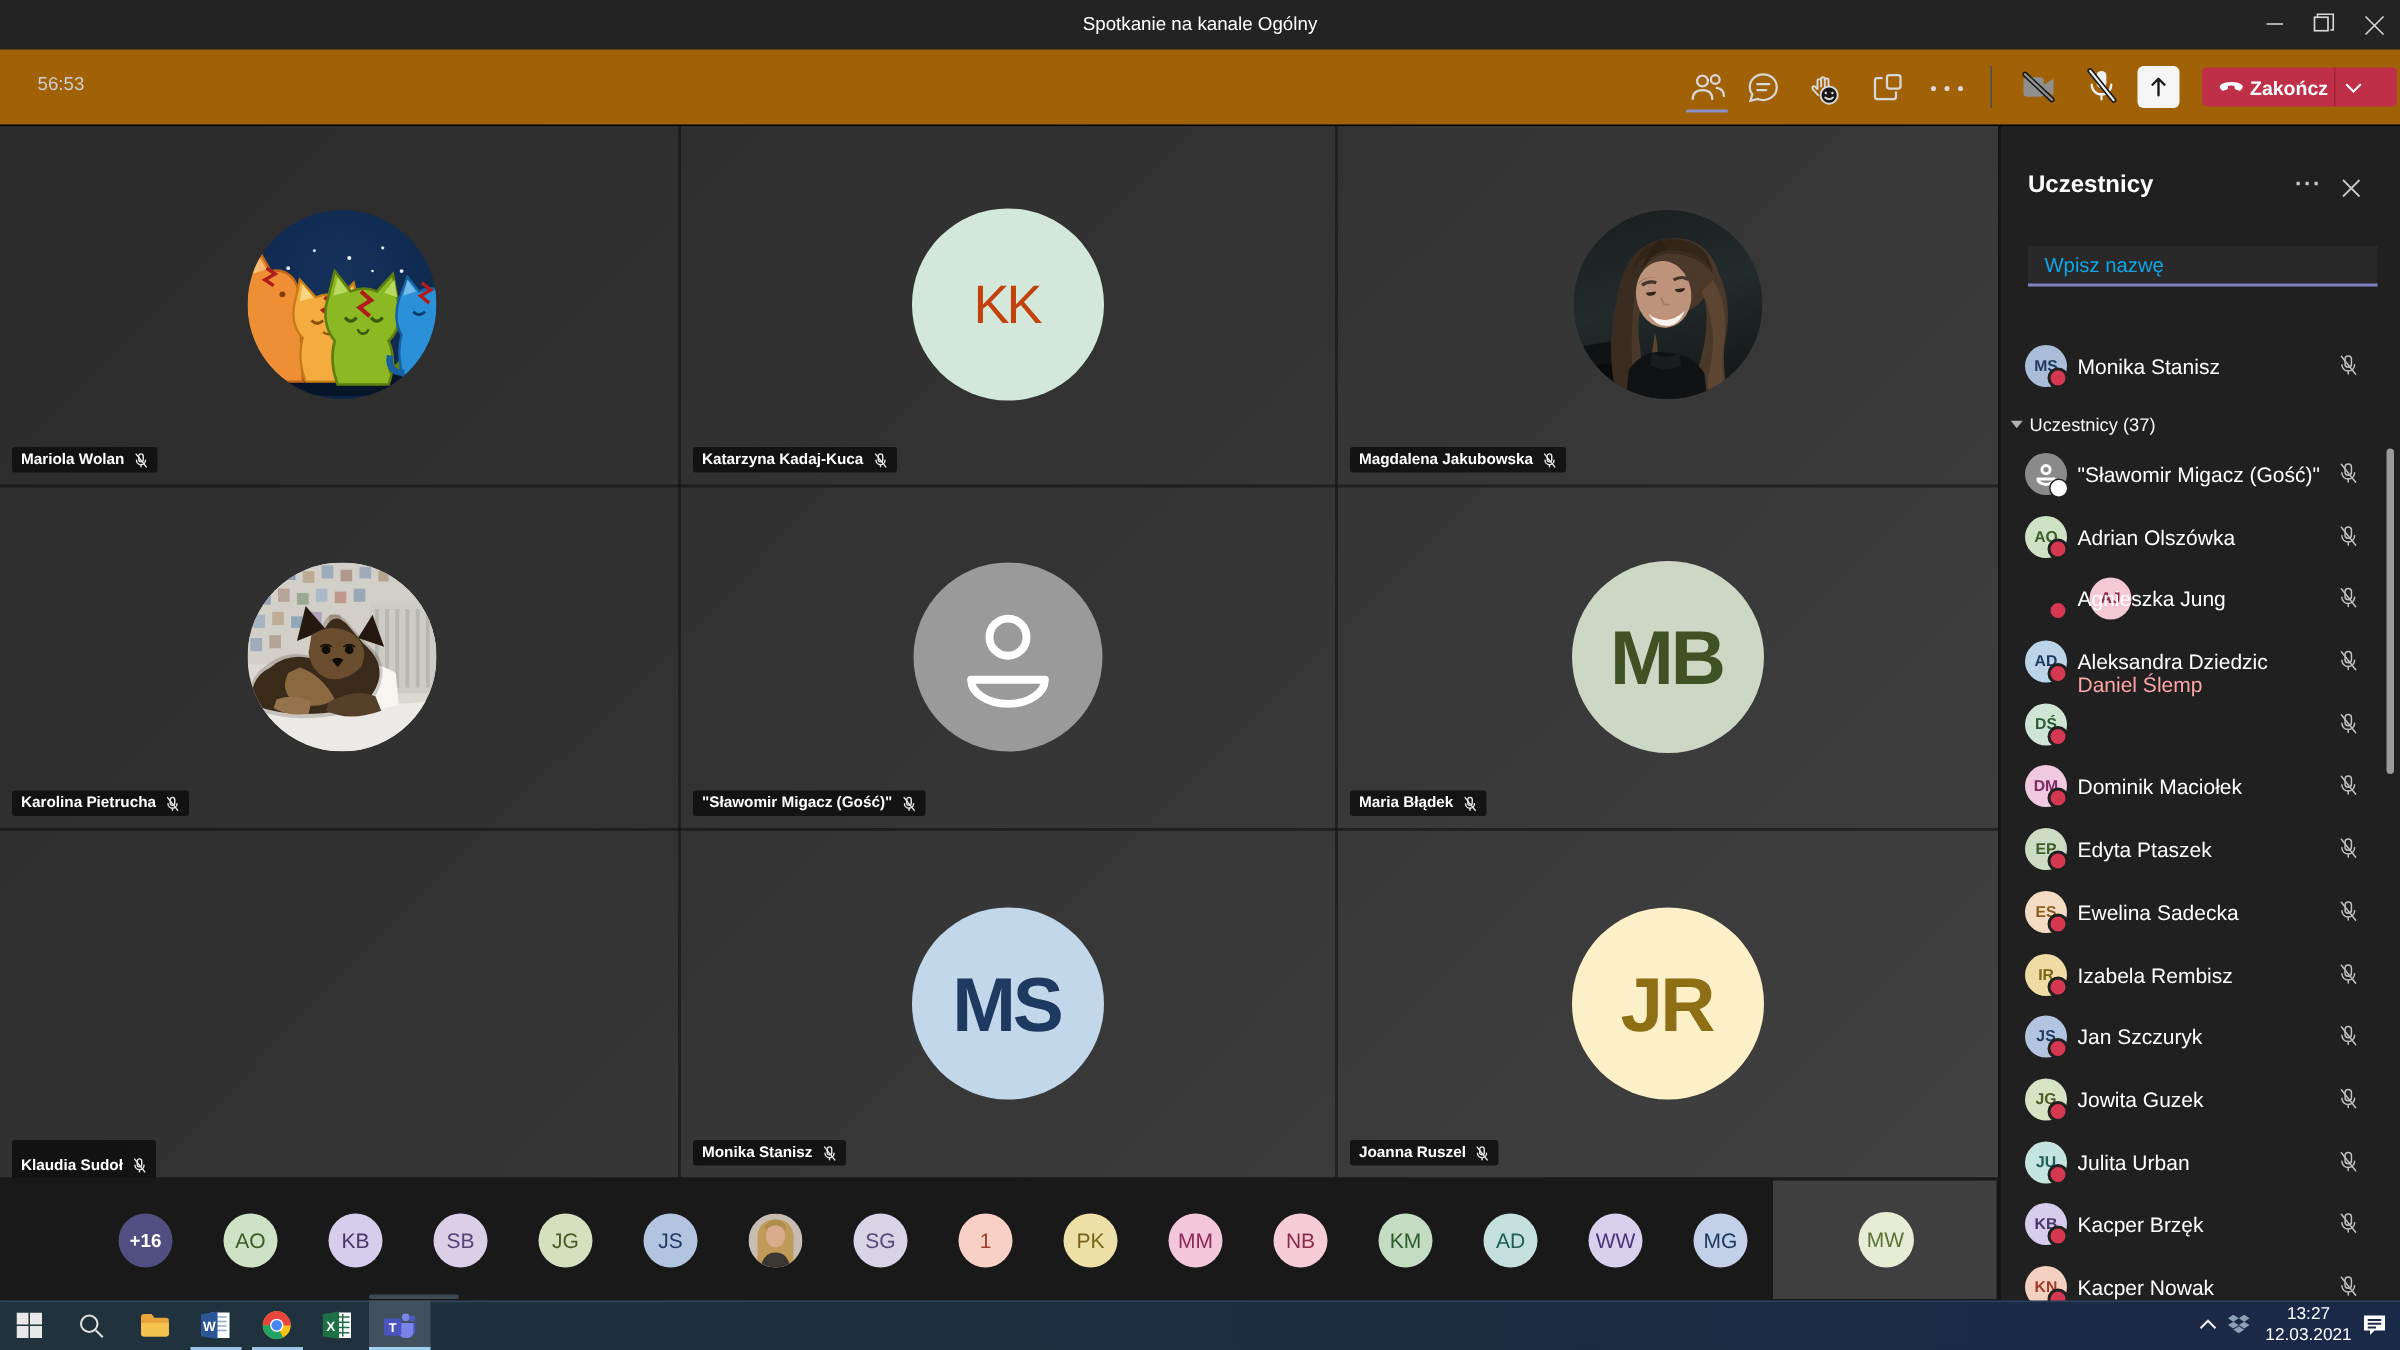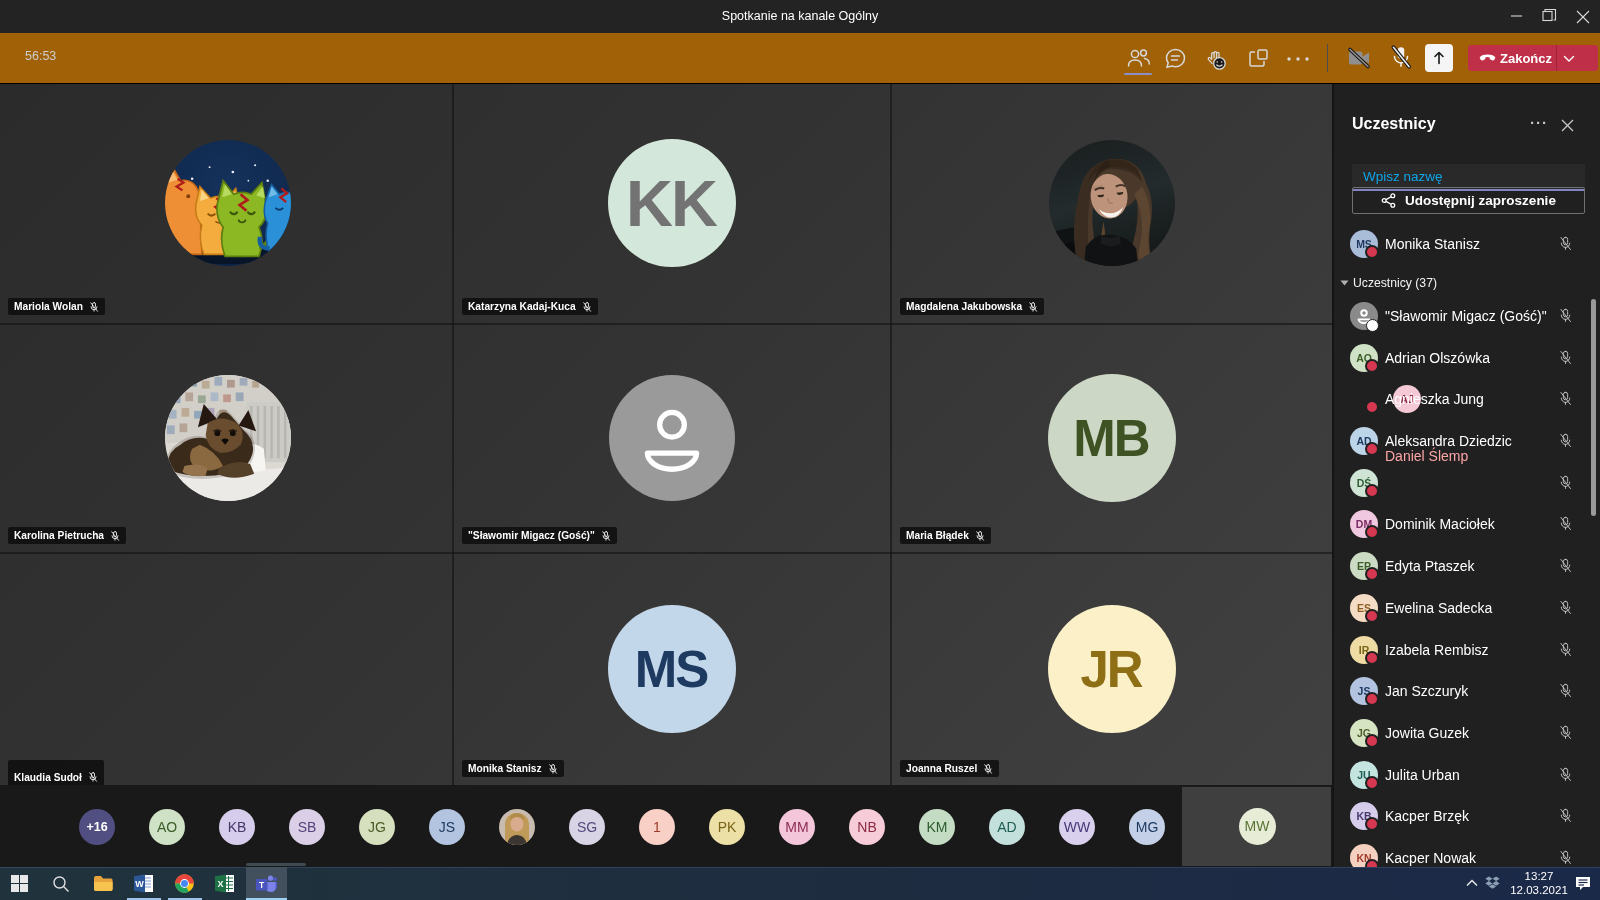--- a/index.html
+++ b/index.html
@@ -140,21 +140,21 @@
 <path d="M108 112 q-12 0 -10 -12" stroke="#1660a2" stroke-width="4.5" fill="none"></path>
 </g>
 </g>
     </svg>
 <div class="abs" style="left:8px;top:298px;height:17px;background:rgba(12,12,12,0.82);border-radius:2px;color:#fff;font-size:10.2px;font-weight:700;display:flex;align-items:center;padding:0 5px 0 6px;white-space:nowrap">Mariola Wolan<span style="width:5px"></span><svg width="12" height="12" viewBox="0 0 24 24" fill="none" stroke="#e8e8e8" stroke-width="1.9" stroke-linecap="round">
 <rect x="9" y="3.2" width="6" height="10.6" rx="3"></rect>
 <path d="M6 11.5a6 6 0 0 0 12 0"></path>
 <line x1="12" y1="17.5" x2="12" y2="20.3"></line>
 <line x1="5.5" y1="3.5" x2="19" y2="20.5"></line>
 </svg></div>
-<div style="position:absolute;left:608px;top:139px;width:128px;height:128px;border-radius:50%;background:#d3e8da;color:#737373;font-size:65px;font-weight:700;display:flex;align-items:center;justify-content:center;letter-spacing:0px;letter-spacing:-2px;text-indent:-2px;">KK</div>
+<div style="position:absolute;left:608px;top:139px;width:128px;height:128px;border-radius:50%;background:#d3e8da;color:#c2410c;font-size:36px;font-weight:400;display:flex;align-items:center;justify-content:center;letter-spacing:0px;letter-spacing:-2px;text-indent:-2px;">KK</div>
 <div class="abs" style="left:462px;top:298px;height:17px;background:rgba(12,12,12,0.82);border-radius:2px;color:#fff;font-size:10.2px;font-weight:700;display:flex;align-items:center;padding:0 5px 0 6px;white-space:nowrap">Katarzyna Kadaj-Kuca<span style="width:5px"></span><svg width="12" height="12" viewBox="0 0 24 24" fill="none" stroke="#e8e8e8" stroke-width="1.9" stroke-linecap="round">
 <rect x="9" y="3.2" width="6" height="10.6" rx="3"></rect>
 <path d="M6 11.5a6 6 0 0 0 12 0"></path>
 <line x1="12" y1="17.5" x2="12" y2="20.3"></line>
 <line x1="5.5" y1="3.5" x2="19" y2="20.5"></line>
 </svg></div>
 <svg style="position:absolute;left:1049px;top:140px" width="126" height="126" viewBox="0 0 130 130">
 <defs>
         <clipPath id="magc">
           <circle cx="65" cy="65" r="65"></circle>
@@ -337,28 +337,20 @@
 <div class="abs" style="left:1182px;top:787px;width:149px;height:79px;background:#3f3f3f"></div>
 <div style="position:absolute;left:1238.5px;top:807.5px;width:37.0px;height:37.0px;border-radius:50%;background:#e7ecd7;color:#5a7434;font-size:14px;font-weight:500;display:flex;align-items:center;justify-content:center;letter-spacing:0px;">MW</div>
 <div class="abs" style="left:1332px;top:84px;width:268px;height:783px;background:#202020;border-left:2px solid #141414">
 <div class="abs" style="left:18px;top:31px;color:#fff;font-size:16px;font-weight:700">Uczestnicy</div>
 <div class="abs" style="left:196px;top:30px;color:#c8c8c8;font-size:15px;font-weight:700;letter-spacing:1px">···</div>
 <svg class="abs" style="left:227px;top:35px" width="13" height="13" viewBox="0 0 13 13" stroke="#c8c8c8" stroke-width="1.2">
         <line x1="1" y1="1" x2="12" y2="12"></line>
         <line x1="12" y1="1" x2="1" y2="12"></line>
       </svg>
 <div class="abs" style="left:18px;top:80px;width:233px;height:27px;background:#292929;border-bottom:2px solid #8183c4;color:#0ea5e9;font-size:13.5px;line-height:25px;padding-left:11px">Wpisz nazwę</div>
-<div class="abs" style="left:18px;top:103px;width:233px;height:27px;border:1px solid #707070;border-radius:2px;color:#fff;font-size:13.5px;font-weight:700;text-align:center;line-height:25px">
-<svg style="vertical-align:-3px;margin-right:9px" width="15" height="15" viewBox="0 0 15 15" fill="none" stroke="#fff" stroke-width="1.3">
-<circle cx="11.8" cy="2.8" r="1.9"></circle>
-          <circle cx="3.2" cy="7.5" r="1.9"></circle>
-          <circle cx="11.8" cy="12.2" r="1.9"></circle>
-<line x1="5" y1="6.6" x2="10" y2="3.7"></line>
-          <line x1="5" y1="8.4" x2="10" y2="11.3"></line>
-</svg>Udostępnij zaproszenie</div>
 </div>
 <div style="position:absolute;left:1350px;top:230px;width:28px;height:28px;border-radius:50%;background:#aabdd8;color:#1e3a60;font-size:10.5px;font-weight:700;display:flex;align-items:center;justify-content:center;letter-spacing:0px;">MS</div>
     <div class="abs" style="left:1365px;top:245px;width:14px;height:14px;border-radius:50%;background:#d63852;border:2px solid #202020"></div>
     <div class="abs" style="left:1385px;top:235.5px;color:#fff;font-size:14px;white-space:nowrap">Monika Stanisz</div>
     <div class="abs" style="left:1557px;top:235px"><svg width="17" height="17" viewBox="0 0 24 24" fill="none" stroke="#c0c0c0" stroke-width="1.4" stroke-linecap="round">
 <rect x="9" y="3.2" width="6" height="10.6" rx="3"></rect>
 <path d="M6 11.5a6 6 0 0 0 12 0"></path>
 <line x1="12" y1="17.5" x2="12" y2="20.3"></line>
 <line x1="5.5" y1="3.5" x2="19" y2="20.5"></line>
 </svg></div>

